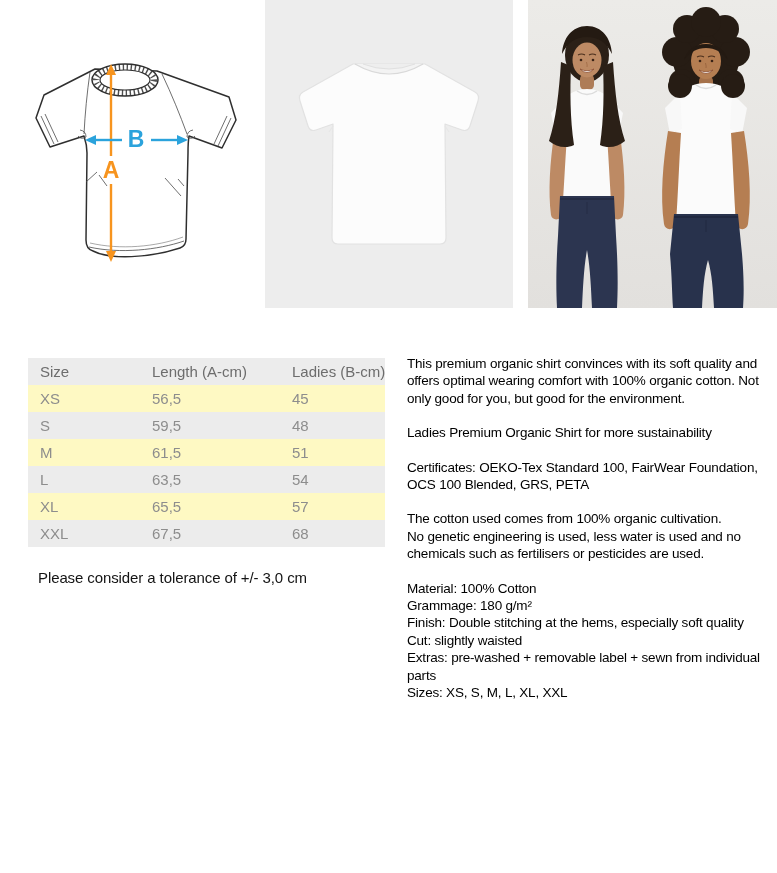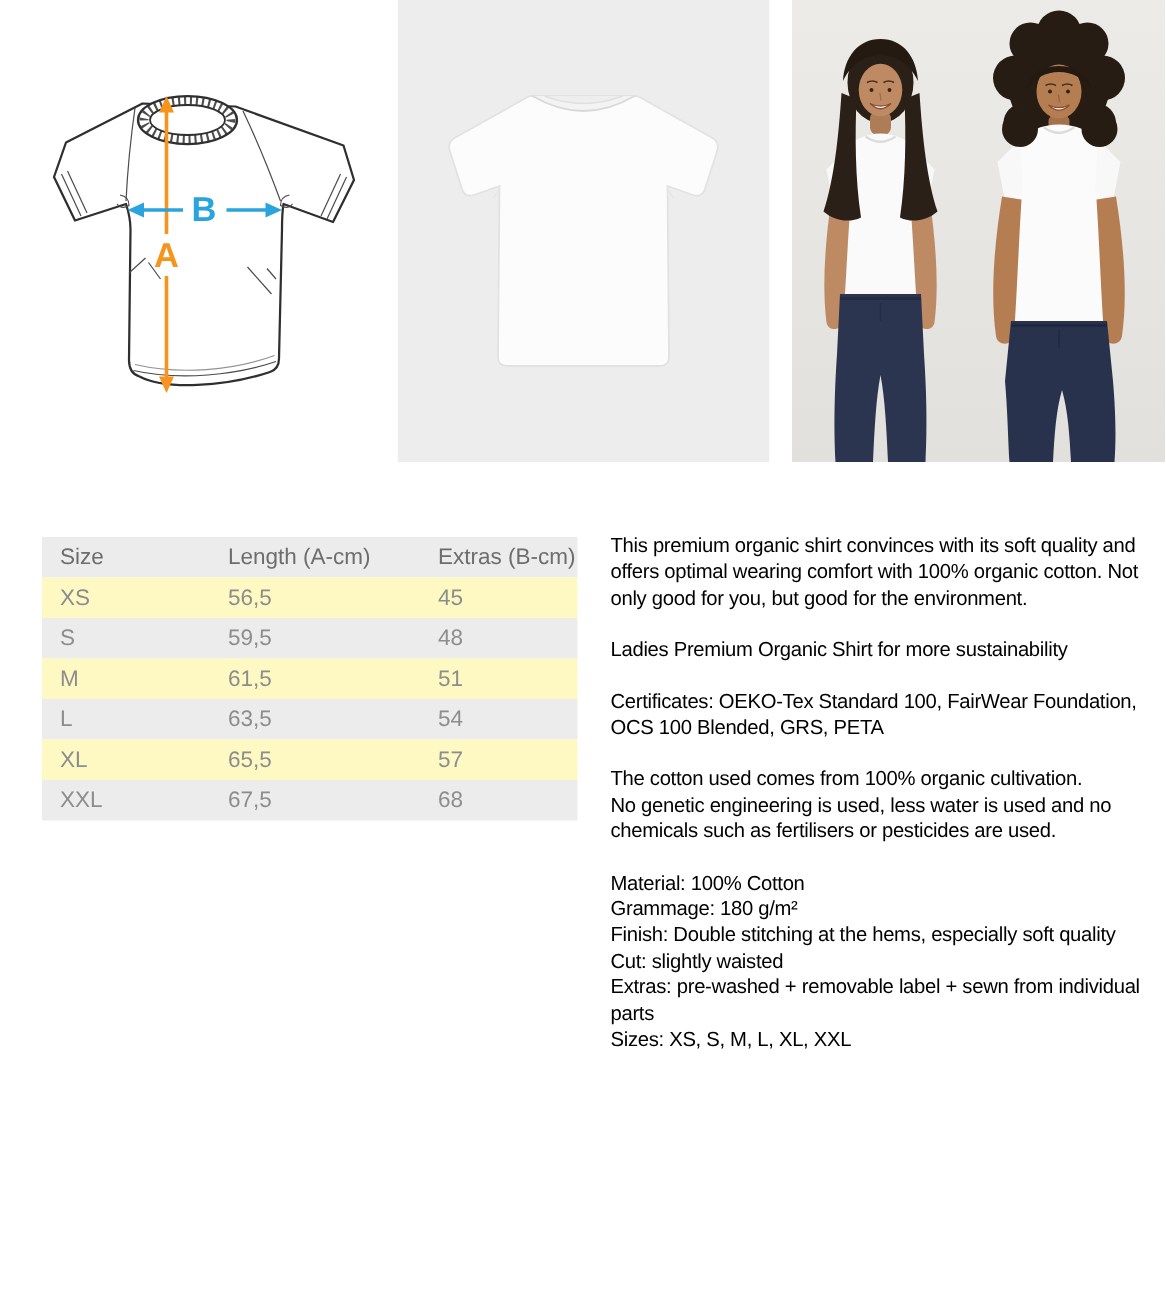--- a/index.html
+++ b/index.html
@@ -168,21 +168,21 @@
         <path d="M146 217 L210 217" stroke="#202840" stroke-width="2"></path>
         <path d="M178 220 L178 232" stroke="#202840" stroke-width="1"></path>
       </g>
     </svg>
   </figure>
 
   <div class="size-table">
     <div class="t-row t-head">
       <div>Size</div>
       <div>Length (A-cm)</div>
-      <div>Extras (B-cm)</div>
+      <div>Ladies (B-cm)</div>
     </div>
     <div class="t-row dark">
       <div class="cell">XS</div>
       <div class="cell">56,5</div>
       <div class="cell">45</div>
     </div>
     <div class="t-row light">
       <div class="cell">S</div>
       <div class="cell">59,5</div>
       <div class="cell">48</div>
@@ -202,20 +202,21 @@
       <div class="cell">65,5</div>
       <div class="cell">57</div>
     </div>
     <div class="t-row light">
       <div class="cell">XXL</div>
       <div class="cell">67,5</div>
       <div class="cell">68</div>
     </div>
   </div>
 
+  <p class="tolerance">Please consider a tolerance of +/- 3,0 cm</p>
 
   <div class="description">
     <p>This premium organic shirt convinces with its soft quality and offers optimal wearing comfort with 100% organic cotton. Not only good for you, but good for the environment.</p>
     <p>Ladies Premium Organic Shirt for more sustainability</p>
     <p>Certificates: OEKO-Tex Standard 100, FairWear Foundation, OCS 100 Blended, GRS, PETA</p>
     <p>The cotton used comes from 100% organic cultivation.
 No genetic engineering is used, less water is used and no chemicals such as fertilisers or pesticides are used.</p>
     <p>Material: 100% Cotton
 Grammage: 180 g/m²
 Finish: Double stitching at the hems, especially soft quality

